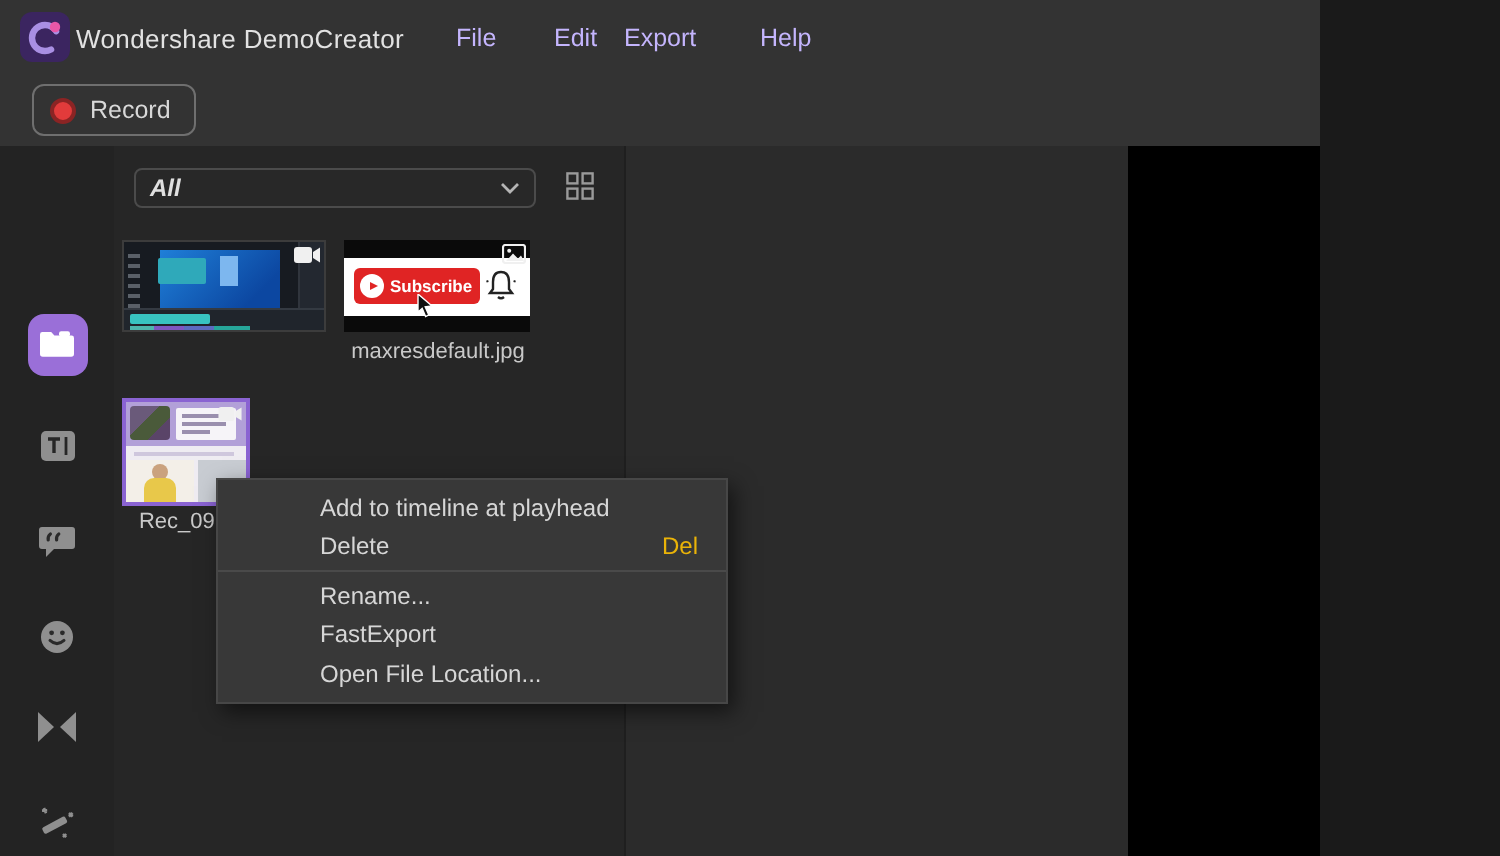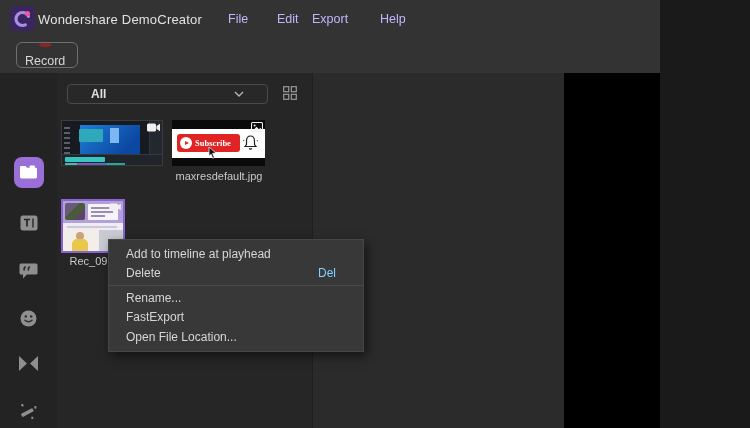--- a/index.html
+++ b/index.html
@@ -17,42 +17,42 @@
   .app-title { left:38px; top:12px; font-size:13px; color:#e2e2e2; letter-spacing:.2px; }
   .menu-item { top:12px; font-size:12.5px; color:#c4b5fd; cursor:default; }
   .menu-file   { left:228px; }
   .menu-edit   { left:277px; }
   .menu-export { left:312px; }
   .menu-help   { left:380px; }
   .record-btn {
     left:16px; top:42px; height:26px; padding:0 12px 0 8px;
     display:flex; align-items:center; gap:7px;
     border:1px solid #6f6f6f; border-radius:6px; background:transparent;
-    color:#d8d8d8; font-size:12.5px;flex-direction:column;
+    color:#d8d8d8; font-size:12.5px;
   }
   .record-dot {
     width:13px; height:13px; border-radius:50%;
     background:#e23b3b; border:2.5px solid #8b2424;
   }
 
   
   .sidebar { left:0; top:73px; width:57px; height:355px; background:#232323; }
   .side-slot { position:absolute; left:0; width:57px; height:34px; display:flex; align-items:center; justify-content:center; }
   .active-tile {
     width:30px; height:31px; border-radius:8px; background:#9a6fd8;
     display:flex; align-items:center; justify-content:center;
   }
 
   
   .media-panel { left:57px; top:73px; width:256px; height:355px; background:#262626; border-right:1px solid #1f1f1f; }
   .filter-dropdown {
     left:10px; top:11px; width:201px; height:20px;
     border:1px solid #4b4b4b; border-radius:4px; background:#282828;
     display:flex; align-items:center; justify-content:space-between;
-    padding:0 23px; color:#e0e0e0; font-size:12px; font-weight:bold;
+    padding:0 7px; color:#e0e0e0; font-size:12px; font-weight:bold;font-style:italic;
   }
   .grid-view-btn { left:226px; top:13px; width:14px; height:14px; }
   .media-label {
     position:absolute; font-size:11px; color:#c9c9c9; text-align:center;
     white-space:nowrap; overflow:hidden; text-overflow:ellipsis;
   }
 
   
   .thumb1 { left:4px; top:47px; width:102px; height:46px; background:#171b21; border:1px solid #3c3c3c; overflow:hidden; }
   .t1-leftstrip { position:absolute; left:2px; top:3px; width:6px; height:30px;
@@ -70,21 +70,21 @@
   .thumb-badge { position:absolute; top:2px; right:2px; }
 
   
   .thumb2 { left:115px; top:47px; width:93px; height:46px; background:#0a0a0a; overflow:hidden; }
   .t2-band { position:absolute; left:0; top:9px; width:100%; height:29px; background:#ffffff; }
   .subscribe-btn { position:absolute; left:5px; top:14px; width:63px; height:18px; background:#e02424;
     border-radius:3px; display:flex; align-items:center; gap:3px; padding-left:3px; }
   .subscribe-play { width:12px; height:12px; border-radius:50%; background:#ffffff; position:relative; flex:0 0 auto; }
   .subscribe-play::after { content:""; position:absolute; left:4.5px; top:3.5px;
     border-left:4px solid #e02424; border-top:2.5px solid transparent; border-bottom:2.5px solid transparent; }
-  .subscribe-text { color:#ffffff; font-size:8.5px; font-weight:bold; white-space:nowrap;font-family:Liberation Serif, serif; }
+  .subscribe-text { color:#ffffff; font-size:8.5px; font-weight:bold; white-space:nowrap; }
 
   
   .thumb3 { left:4px; top:126px; width:64px; height:54px; background:#efecf2;
     border:2px solid #8a63d2; overflow:hidden; }
   .t3-header { position:absolute; left:0; top:0; width:100%; height:22px; background:#b2a0d8; }
   .t3-berries { position:absolute; left:2px; top:2px; width:20px; height:17px;
     background:linear-gradient(135deg,#6a5a7a 0 40%,#4a5a3a 40% 70%,#5a4468 70% 100%); border-radius:2px; }
   .t3-card { position:absolute; left:25px; top:3px; width:30px; height:16px; background:#f6f4f8; border-radius:1px; }
   .t3-cardline { position:absolute; left:3px; width:22px; height:1.5px; background:#9a8fae; }
   .t3-midline { position:absolute; left:4px; top:25px; width:50px; height:2px; background:#cfc7dd; }
@@ -98,23 +98,23 @@
   .video-frame { left:250px; top:0; width:186px; height:355px; background:#000000; }
 
   
   .context-menu {
     left:108px; top:239px; width:256px; background:#383838;
     border:1px solid #474747; box-shadow:3px 4px 10px rgba(0,0,0,.55);
     padding:4px 0; z-index:50;
   }
   .ctx-item {
     height:19.5px; display:flex; align-items:center; justify-content:space-between;
-    padding:0 27px 0 17px; font-size:12px; color:#d6d6d6; cursor:default;
-  }
-  .ctx-shortcut { color:#7dd3fc; font-size:12px; }
+    padding:0 14px 0 17px; font-size:12px; color:#d6d6d6; cursor:default;margin-left:34px;
+  }
+  .ctx-shortcut { color:#eab308; font-size:12px; }
   .ctx-sep { height:1px; background:#4a4a4a; margin:2px 0; }
 </style>
 </head>
 <body>
 
 <div id="screen">
 
   <div class="abs topbar">
     <svg class="abs logo" viewBox="0 0 25 25">
       <rect x="0" y="0" width="25" height="25" rx="6" fill="#3b2560"></rect>

